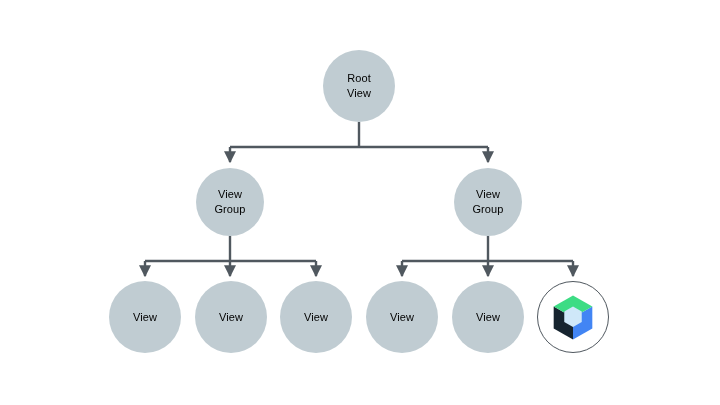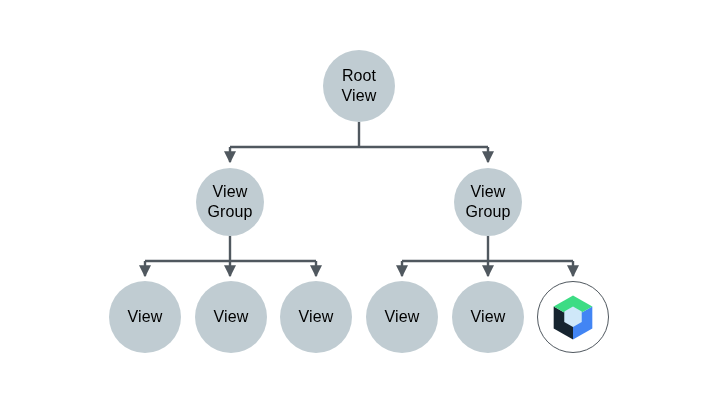--- a/index.html
+++ b/index.html
@@ -31,22 +31,22 @@
     border-radius: 50%;
     background: #c0ccd2;
     display: flex;
     align-items: center;
     justify-content: center;
     text-align: center;
     color: #000000;
     box-sizing: border-box;
   }
   .node-label {
-    font-size: 16px;
-    line-height: 20px;
+    font-size: 11px;
+    line-height: 15px;
     letter-spacing: 0.1px;
     white-space: pre-line;
     color: #000000;
     text-align: center;
   }
   .node-root {
     width: 72px;
     height: 72px;
     left: 323px;
     top: 50px;

